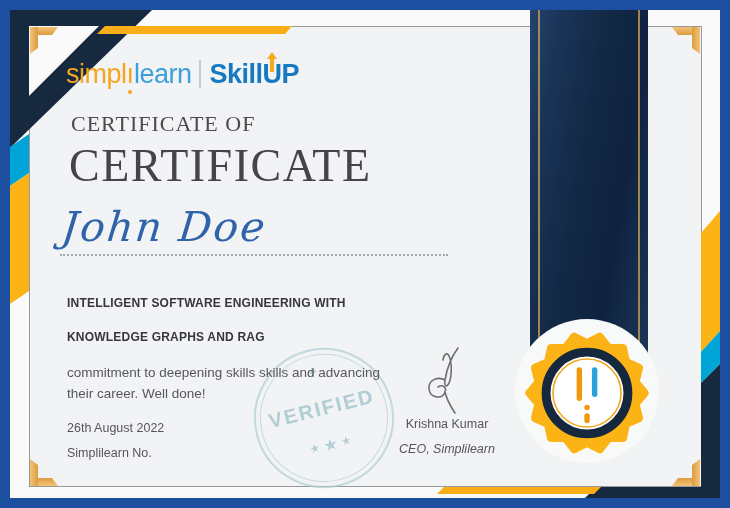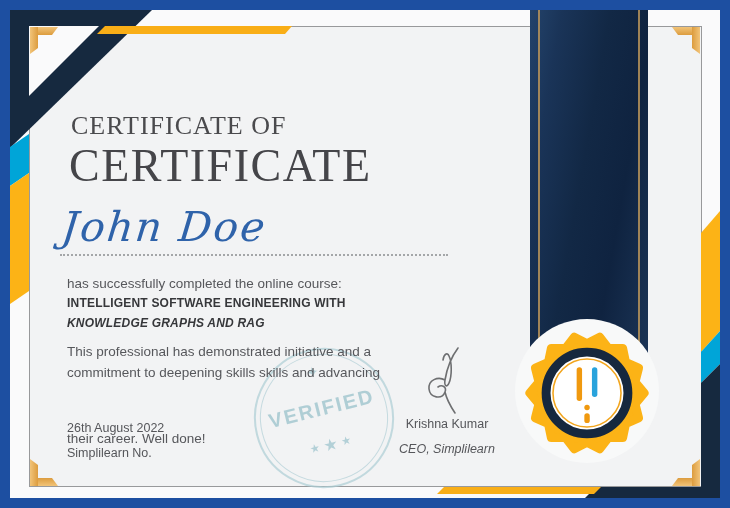--- a/index.html
+++ b/index.html
@@ -52,30 +52,30 @@
   .lg-orange{color:#F5A51F;font-size:27px;font-weight:500;letter-spacing:-.5px;}
   .lg-blue{color:#39A0DB;font-size:27px;font-weight:500;letter-spacing:-.5px;}
   .lg-i{position:relative;color:#F5A51F;font-size:27px;font-weight:500;}
   .lg-i .idot{position:absolute;left:1px;bottom:-4px;width:4px;height:4px;border-radius:50%;background:#F5A51F;}
   .lg-divider{width:2px;height:28px;background:#C5CAD0;margin:0 9px 0 7px;}
   .lg-product{color:#1779BF;font-size:27px;font-weight:bold;letter-spacing:-.5px;display:flex;}
   .lg-u{position:relative;}
   .lg-u .u-arrow{position:absolute;left:50%;top:-7px;transform:translateX(-50%);width:0;height:0;
     border-left:5px solid transparent;border-right:5px solid transparent;border-bottom:7px solid #F7A81D;}
   .lg-u .u-shaft{position:absolute;left:50%;top:-1px;transform:translateX(-50%);width:4px;height:14px;background:#F7A81D;}
-  #cert-of{left:71px;top:111px;font-family:"Liberation Serif",serif;font-size:26px;color:#4A4A4D;letter-spacing:1px;}
+  #cert-of{left:71px;top:111px;font-family:"Liberation Serif",serif;font-size:22px;color:#4A4A4D;letter-spacing:1px;}
   #completion{left:69px;top:139px;font-family:"Liberation Serif",serif;font-size:46px;color:#454549;letter-spacing:1.5px;}
   #recipient-name{left:62px;top:203px;font-family:"DejaVu Serif",serif;font-style:italic;font-size:41px;
     color:#2F63AA;letter-spacing:2px;transform:skewX(-6deg);}
   #name-line{left:60px;top:224px;width:388px;height:30px;border-bottom:2px dotted #A4A6A8;}
   #intro{left:67px;top:276px;font-size:13.5px;color:#56575B;}
   .course-line{left:67px;font-size:12px;font-weight:bold;color:#36373A;letter-spacing:.2px;}
-  #course1{top:296px;} #course2{top:316px;font-style:italic;}
+  #course1{top:296px;} #course2{top:330px;}
   .desc-line{left:67px;font-size:13.5px;color:#56575B;}
-  #desc1{top:344px;} #desc2{top:365px;} #desc3{top:386px;margin-top:45px;}
+  #desc1{top:344px;} #desc2{top:365px;} #desc3{top:386px;}
   #date{left:67px;top:421px;font-size:12.5px;color:#55565A;}
   #certno{left:67px;top:446px;font-size:12.5px;color:#55565A;}
   #signer{left:391px;top:417px;width:112px;text-align:center;font-size:12.5px;color:#55565A;}
   #signer .title{margin-top:11px;font-style:italic;}
   #signature{left:414px;top:346px;}
 </style>
 </head>
 <body>
 
 <div id="scene">
@@ -129,31 +129,40 @@
     </div>
   <div class="bracket" id="bracket-bl">
       <div class="b-h"></div>
       <div class="b-v"></div>
     </div>
   <div class="bracket" id="bracket-br">
       <div class="b-h"></div>
       <div class="b-v"></div>
     </div>
 
+  <div class="content" id="logo-row">
+    <span class="lg-orange">simpl</span>
+      <span class="lg-i"><span>ı</span><span class="idot"></span></span>
+      <span class="lg-blue">learn</span>
+    <span class="lg-divider"></span>
+    <span class="lg-product">
+        <span>Skill</span>
+        <span class="lg-u"><span>U</span><span class="u-arrow"></span><span class="u-shaft"></span></span>
+        <span>P</span>
+      </span>
+  </div>
 
   <div class="content" id="cert-of">CERTIFICATE OF</div>
   <div class="content" id="completion">CERTIFICATE</div>
 
   <div class="content" id="recipient-name">John Doe</div>
   <div class="content" id="name-line"></div>
 
-  <div class="content" id="intro">has successfully completed the online course:</div>
   <div class="content course-line" id="course1">INTELLIGENT SOFTWARE ENGINEERING WITH</div>
   <div class="content course-line" id="course2">KNOWLEDGE GRAPHS AND RAG</div>
-  <div class="content desc-line" id="desc1">This professional has demonstrated initiative and a</div>
   <div class="content desc-line" id="desc2">commitment to deepening skills skills and advancing</div>
   <div class="content desc-line" id="desc3">their career. Well done!</div>
 
   <div class="content" id="date">26th August 2022</div>
   <div class="content" id="certno">Simplilearn No.</div>
 
   <svg class="content" id="signature" width="56" height="70" viewBox="0 0 56 70">
     <path d="M44 2 C38 10 33 22 31 34 C30 40 33 42 35 37 C38 30 38 16 35 10 C33 6 30 8 29 14 M31 34 C24 30 14 34 15 43 C16 52 28 54 31 46 C33 41 28 38 24 41 M31 46 C33 55 37 61 41 67" fill="none" stroke="#6E6F71" stroke-width="1.6" stroke-linecap="round"></path>
   </svg>
   <div class="content" id="signer">

